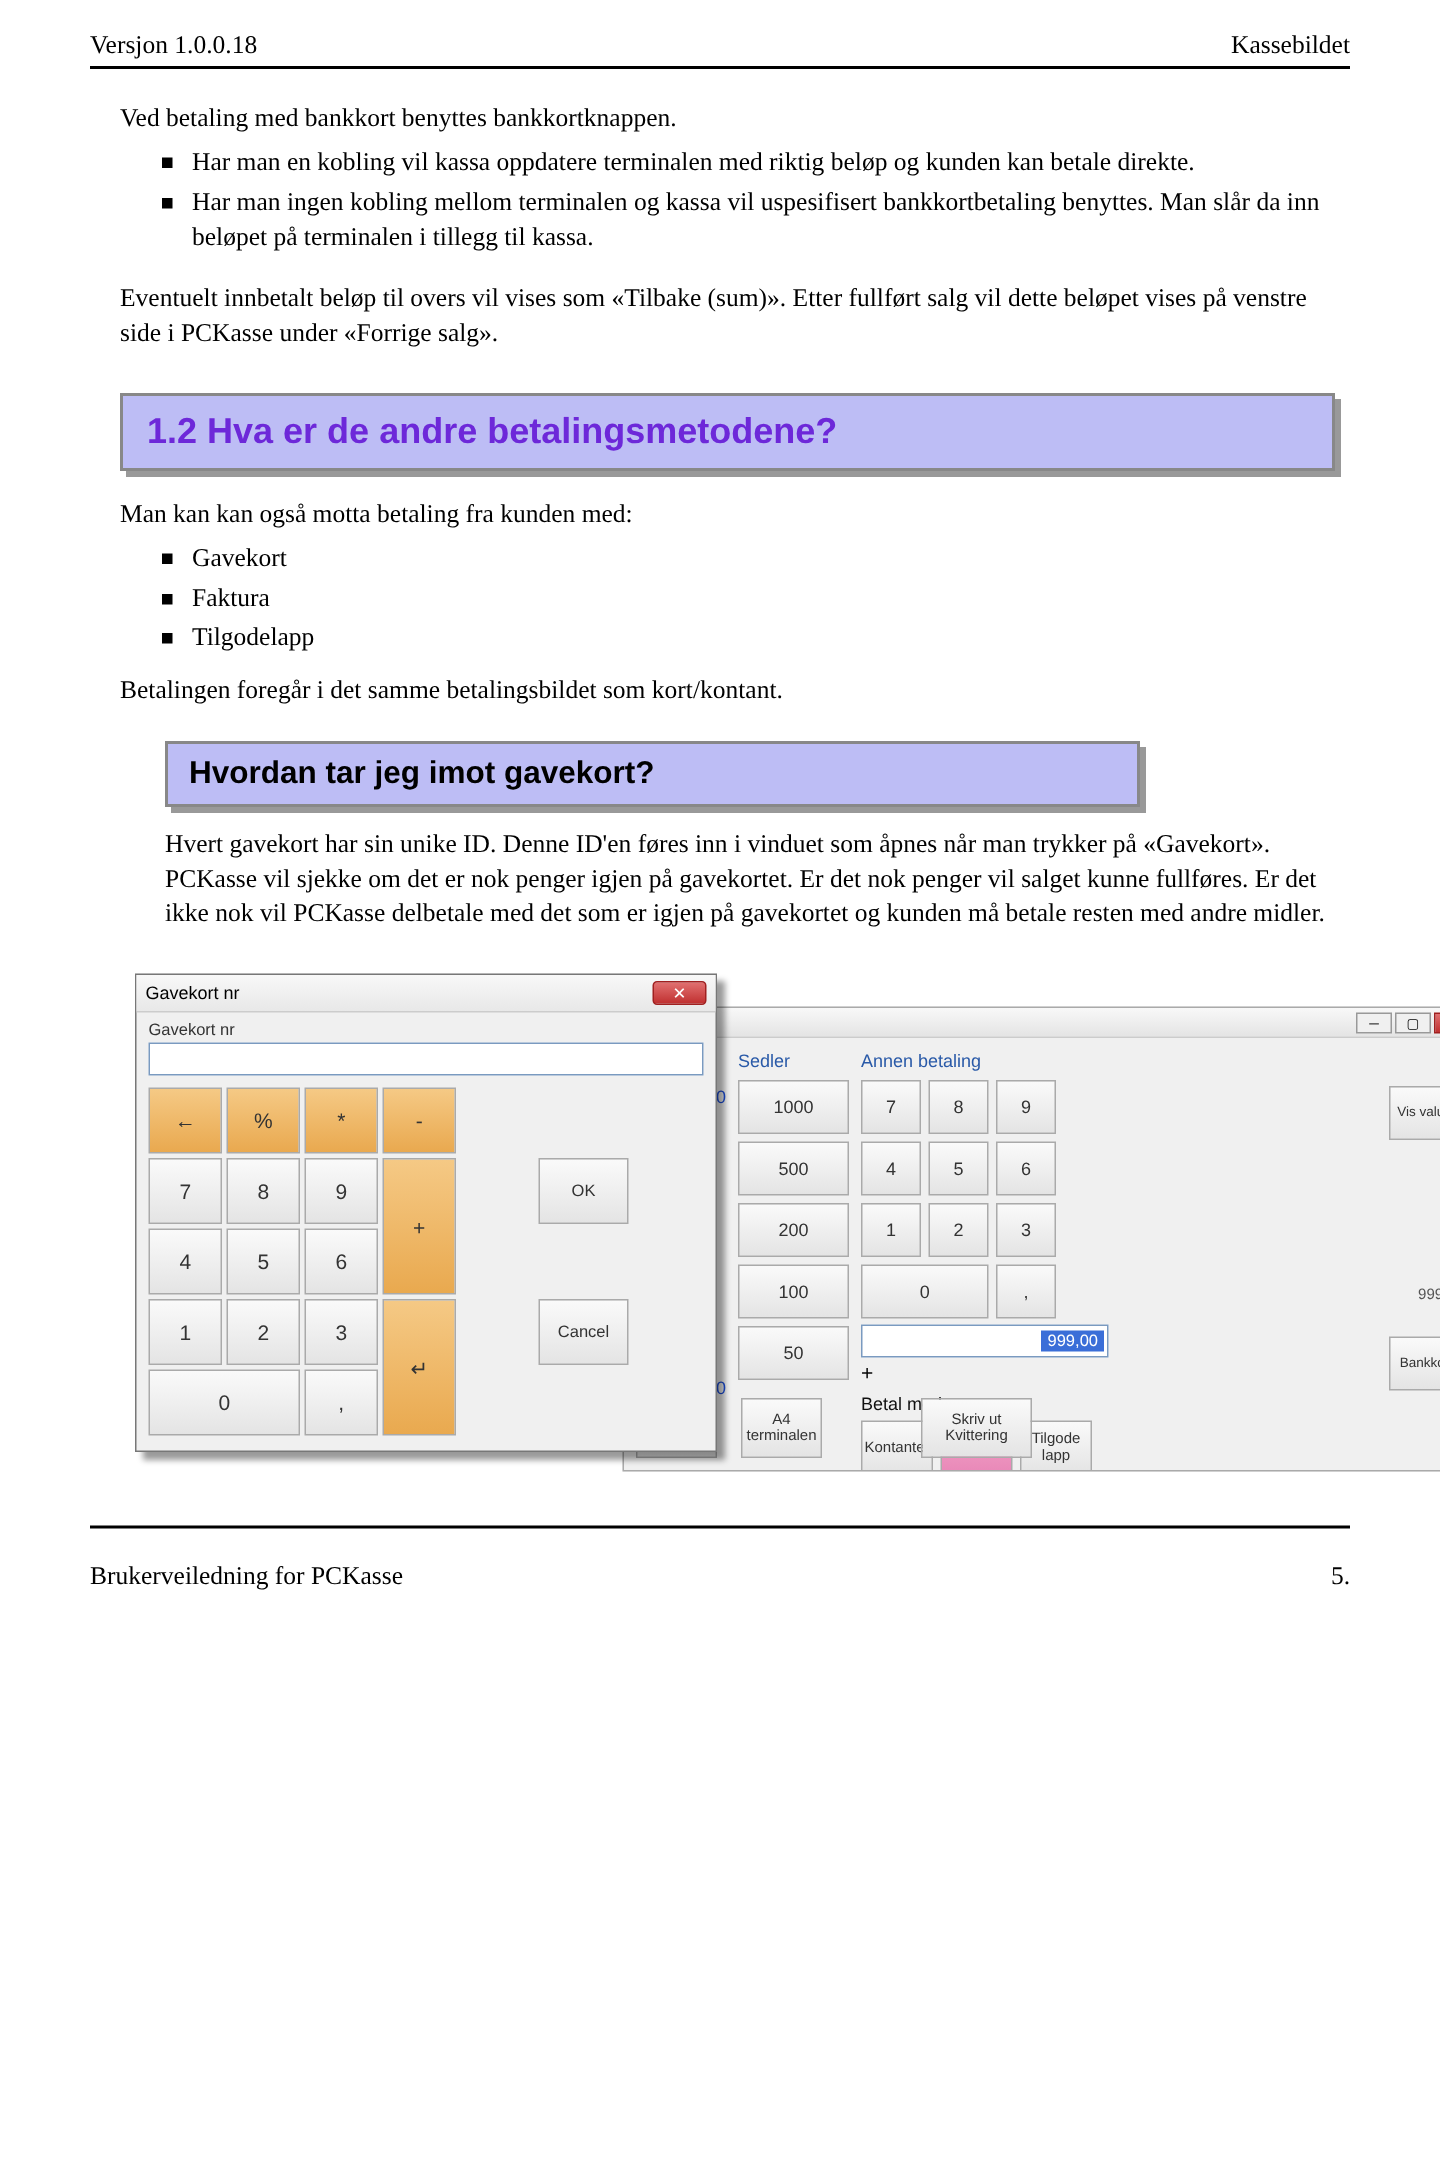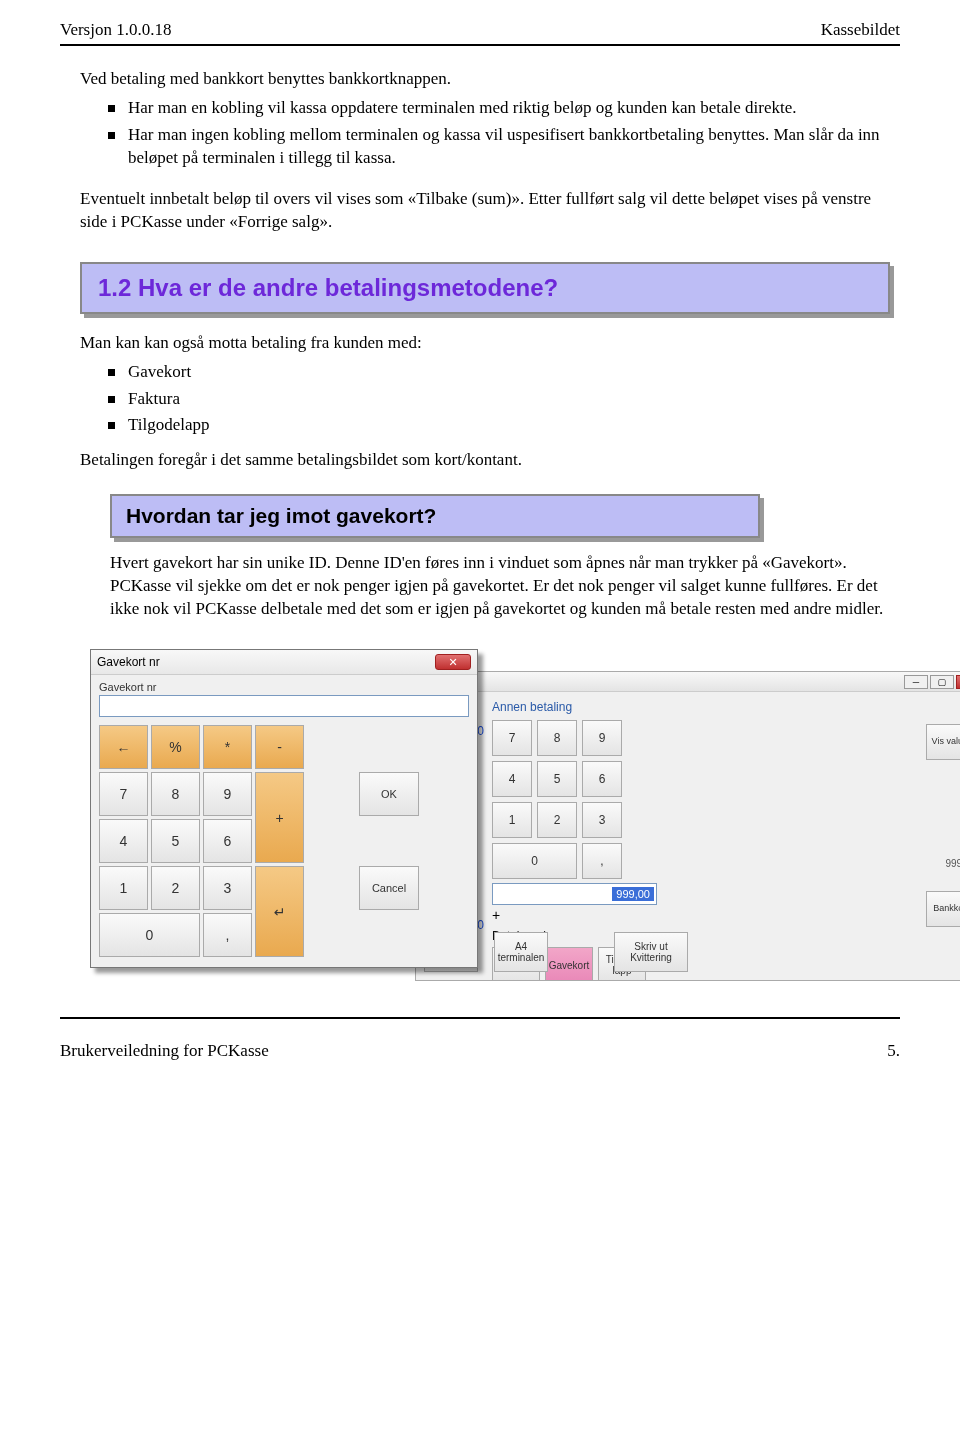--- a/index.html
+++ b/index.html
@@ -270,20 +270,30 @@
           <div class="pw-winbtns">
             <div class="pw-winbtn">─</div>
             <div class="pw-winbtn">▢</div>
             <div class="pw-winbtn close">✕</div>
           </div>
         </div>
         <div class="pw-body">
           <div class="pw-col left">
             <div class="pw-left-val">9,00</div>
             <div class="pw-left-val">9,00</div>
+          </div>
+          <div class="pw-col sedler-col">
+            <div class="pw-section-label">Sedler</div>
+            <div class="sedler-grid">
+              <div class="pw-btn">1000</div>
+              <div class="pw-btn">500</div>
+              <div class="pw-btn">200</div>
+              <div class="pw-btn">100</div>
+              <div class="pw-btn">50</div>
+            </div>
           </div>
           <div class="pw-col annen-col">
             <div class="pw-section-label">Annen betaling</div>
             <div class="annen-grid">
               <div class="pw-btn">7</div>
               <div class="pw-btn">8</div>
               <div class="pw-btn">9</div>
               <div class="pw-btn">4</div>
               <div class="pw-btn">5</div>
               <div class="pw-btn">6</div>

